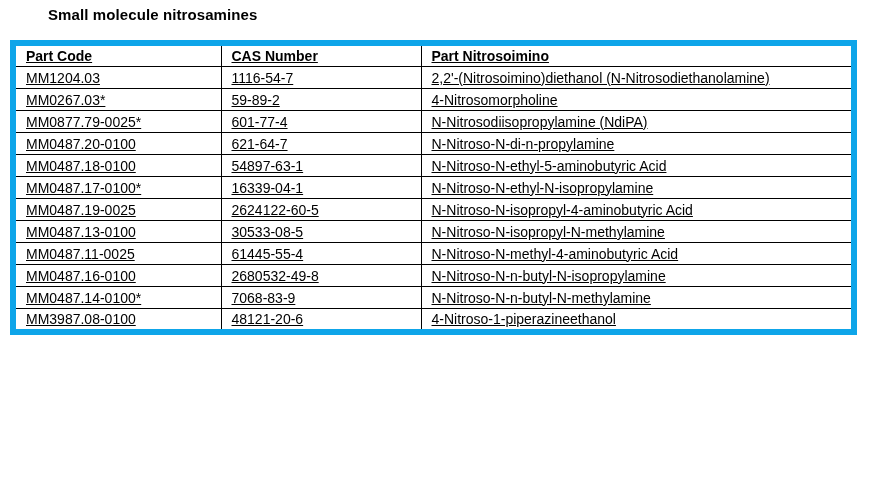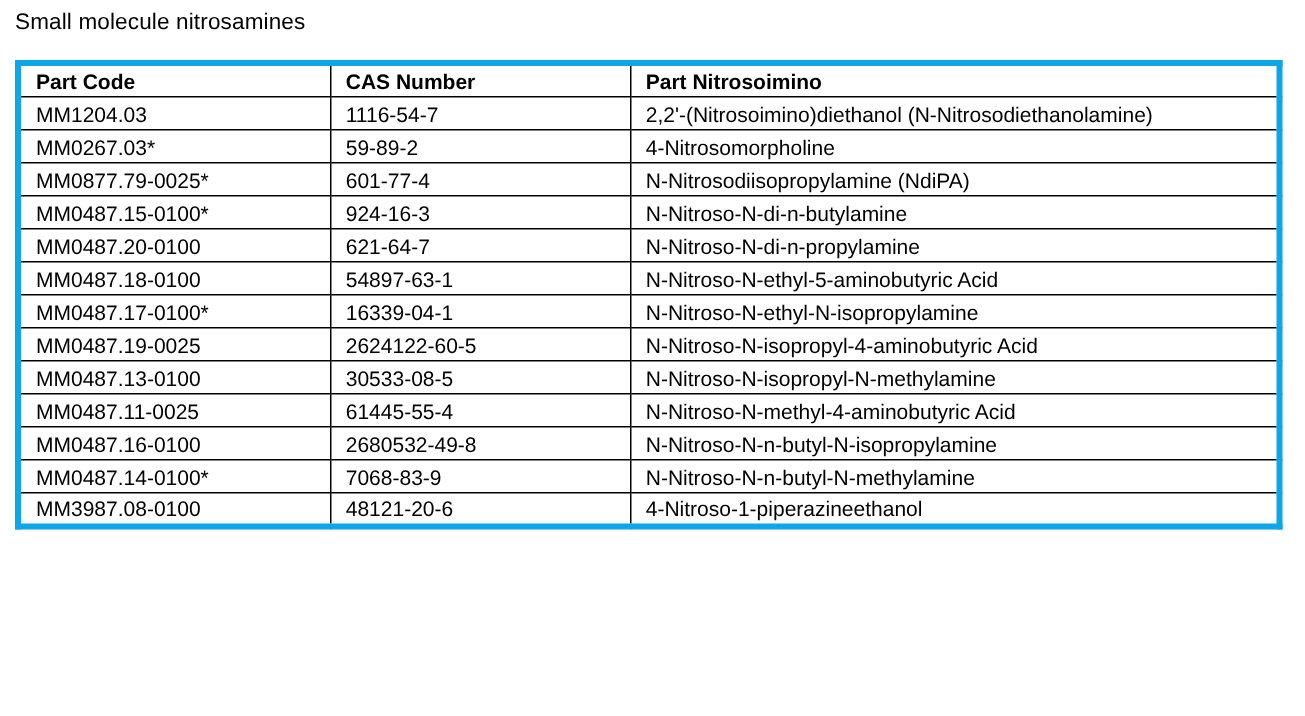--- a/index.html
+++ b/index.html
@@ -13,30 +13,32 @@
   }
   .page {
     position: relative;
     width: 870px;
     height: 477px;
     background: #ffffff;
     padding: 6px 10px 0 10px;
   }
   .doc-title {
     font-size: 15px;
-    font-weight: normal;
+    font-weight: bold;
     color: #000000;
     letter-spacing: 0.1px;
     margin-bottom: 17px;
+    margin-left: 38px;
   }
   table.data-table {
     width: 841px;
     border-collapse: collapse;
     table-layout: fixed;
-    border: 4px solid #0ea5e9;
+    border: 6px solid #0ea5e9;
+    text-decoration: underline;
   }
   table.data-table th,
   table.data-table td {
     border: 1px solid #000000;
     font-size: 14px;
     height: 22px;
     padding: 2px 6px 2px 10px;
     text-align: left;
     vertical-align: middle;
     white-space: nowrap;
@@ -82,25 +84,20 @@
           <td>MM0267.03*</td>
           <td>59-89-2</td>
           <td>4-Nitrosomorpholine</td>
         </tr>
         <tr>
           <td>MM0877.79-0025*</td>
           <td>601-77-4</td>
           <td>N-Nitrosodiisopropylamine (NdiPA)</td>
         </tr>
         <tr>
-          <td>MM0487.15-0100*</td>
-          <td>924-16-3</td>
-          <td>N-Nitroso-N-di-n-butylamine</td>
-        </tr>
-        <tr>
           <td>MM0487.20-0100</td>
           <td>621-64-7</td>
           <td>N-Nitroso-N-di-n-propylamine</td>
         </tr>
         <tr>
           <td>MM0487.18-0100</td>
           <td>54897-63-1</td>
           <td>N-Nitroso-N-ethyl-5-aminobutyric Acid</td>
         </tr>
         <tr>

